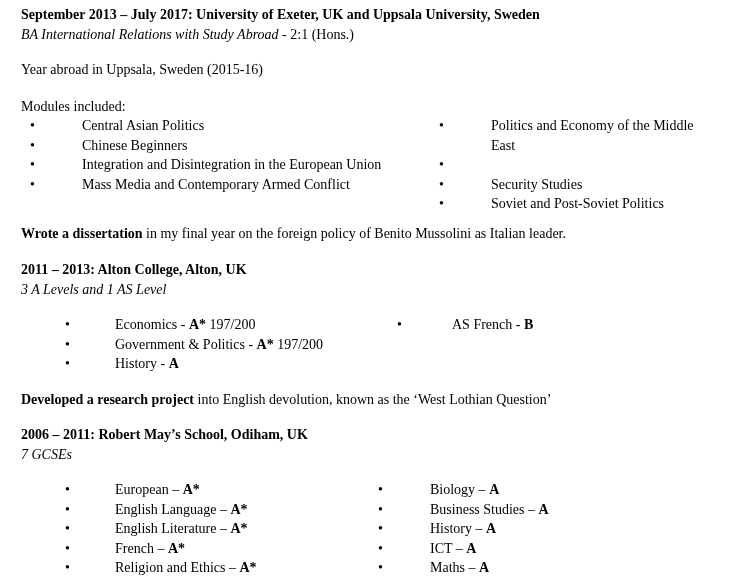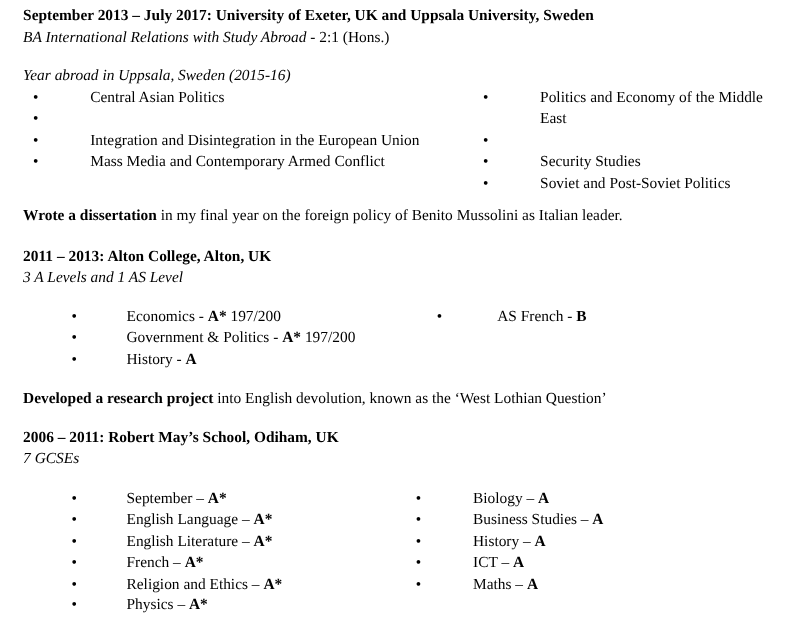--- a/index.html
+++ b/index.html
@@ -21,21 +21,21 @@
     box-sizing: border-box;
     width: 731px;
     height: 581px;
     border-radius: 13px;
   }
   p { margin: 0; }
   .heading { font-weight: bold; }
   .italic { font-style: italic; }
   .bold { font-weight: bold; }
 
-  .mt-year     { margin-top: 16px; font-style: italic; }
+  .mt-year     { margin-top: 16px; }
   .mt-modules  { margin-top: 17px; }
   .mt-diss     { margin-top: 10px; }
   .mt-section  { margin-top: 17px; }
   .mt-section2 { margin-top: 16px; font-family: Liberation Serif, serif; }
   .mt-list     { margin-top: 16px; }
   .mt-research { margin-top: 16px; }
 
   ul { list-style: none; margin: 0; padding: 0; }
   .cols { display: flex; align-items: flex-start; }
   .bullet-item { display: flex; gap: 27px; }
@@ -64,29 +64,31 @@
 <body>
 
 <div class="doc">
 
   <section>
     <p class="heading">September 2013 – July 2017: University of Exeter, UK and Uppsala University, Sweden</p>
     <p><span class="italic">BA International Relations with Study Abroad</span><span> - 2:1 (Hons.)</span></p>
 
     <p class="mt-year">Year abroad in Uppsala, Sweden (2015-16)</p>
 
+    <p class="mt-modules">Modules included:</p>
 
     <div class="cols modules">
       <ul class="left">
         <li class="bullet-item">
             <span class="bullet"></span>
             <span class="li-text">Central Asian Politics</span>
           </li>
         <li class="bullet-item">
             <span class="bullet"></span>
+            <span class="li-text">Chinese Beginners</span>
           </li>
         <li class="bullet-item">
             <span class="bullet"></span>
             <span class="li-text">Integration and Disintegration in the European Union</span>
           </li>
         <li class="bullet-item">
             <span class="bullet"></span>
             <span class="li-text">Mass Media and Contemporary Armed Conflict</span>
           </li>
       </ul>
@@ -143,21 +145,21 @@
   </section>
 
   <section>
     <p class="heading mt-section2">2006 – 2011: Robert May’s School, Odiham, UK</p>
     <p class="italic">7 GCSEs</p>
 
     <div class="cols gcse mt-list">
       <ul class="left">
         <li class="bullet-item">
             <span class="bullet"></span>
-            <span class="li-text"><span>September – </span><span class="bold">A*</span></span>
+            <span class="li-text"><span>European – </span><span class="bold">A*</span></span>
           </li>
         <li class="bullet-item">
             <span class="bullet"></span>
             <span class="li-text"><span>English Language – </span><span class="bold">A*</span></span>
           </li>
         <li class="bullet-item">
             <span class="bullet"></span>
             <span class="li-text"><span>English Literature – </span><span class="bold">A*</span></span>
           </li>
         <li class="bullet-item">

